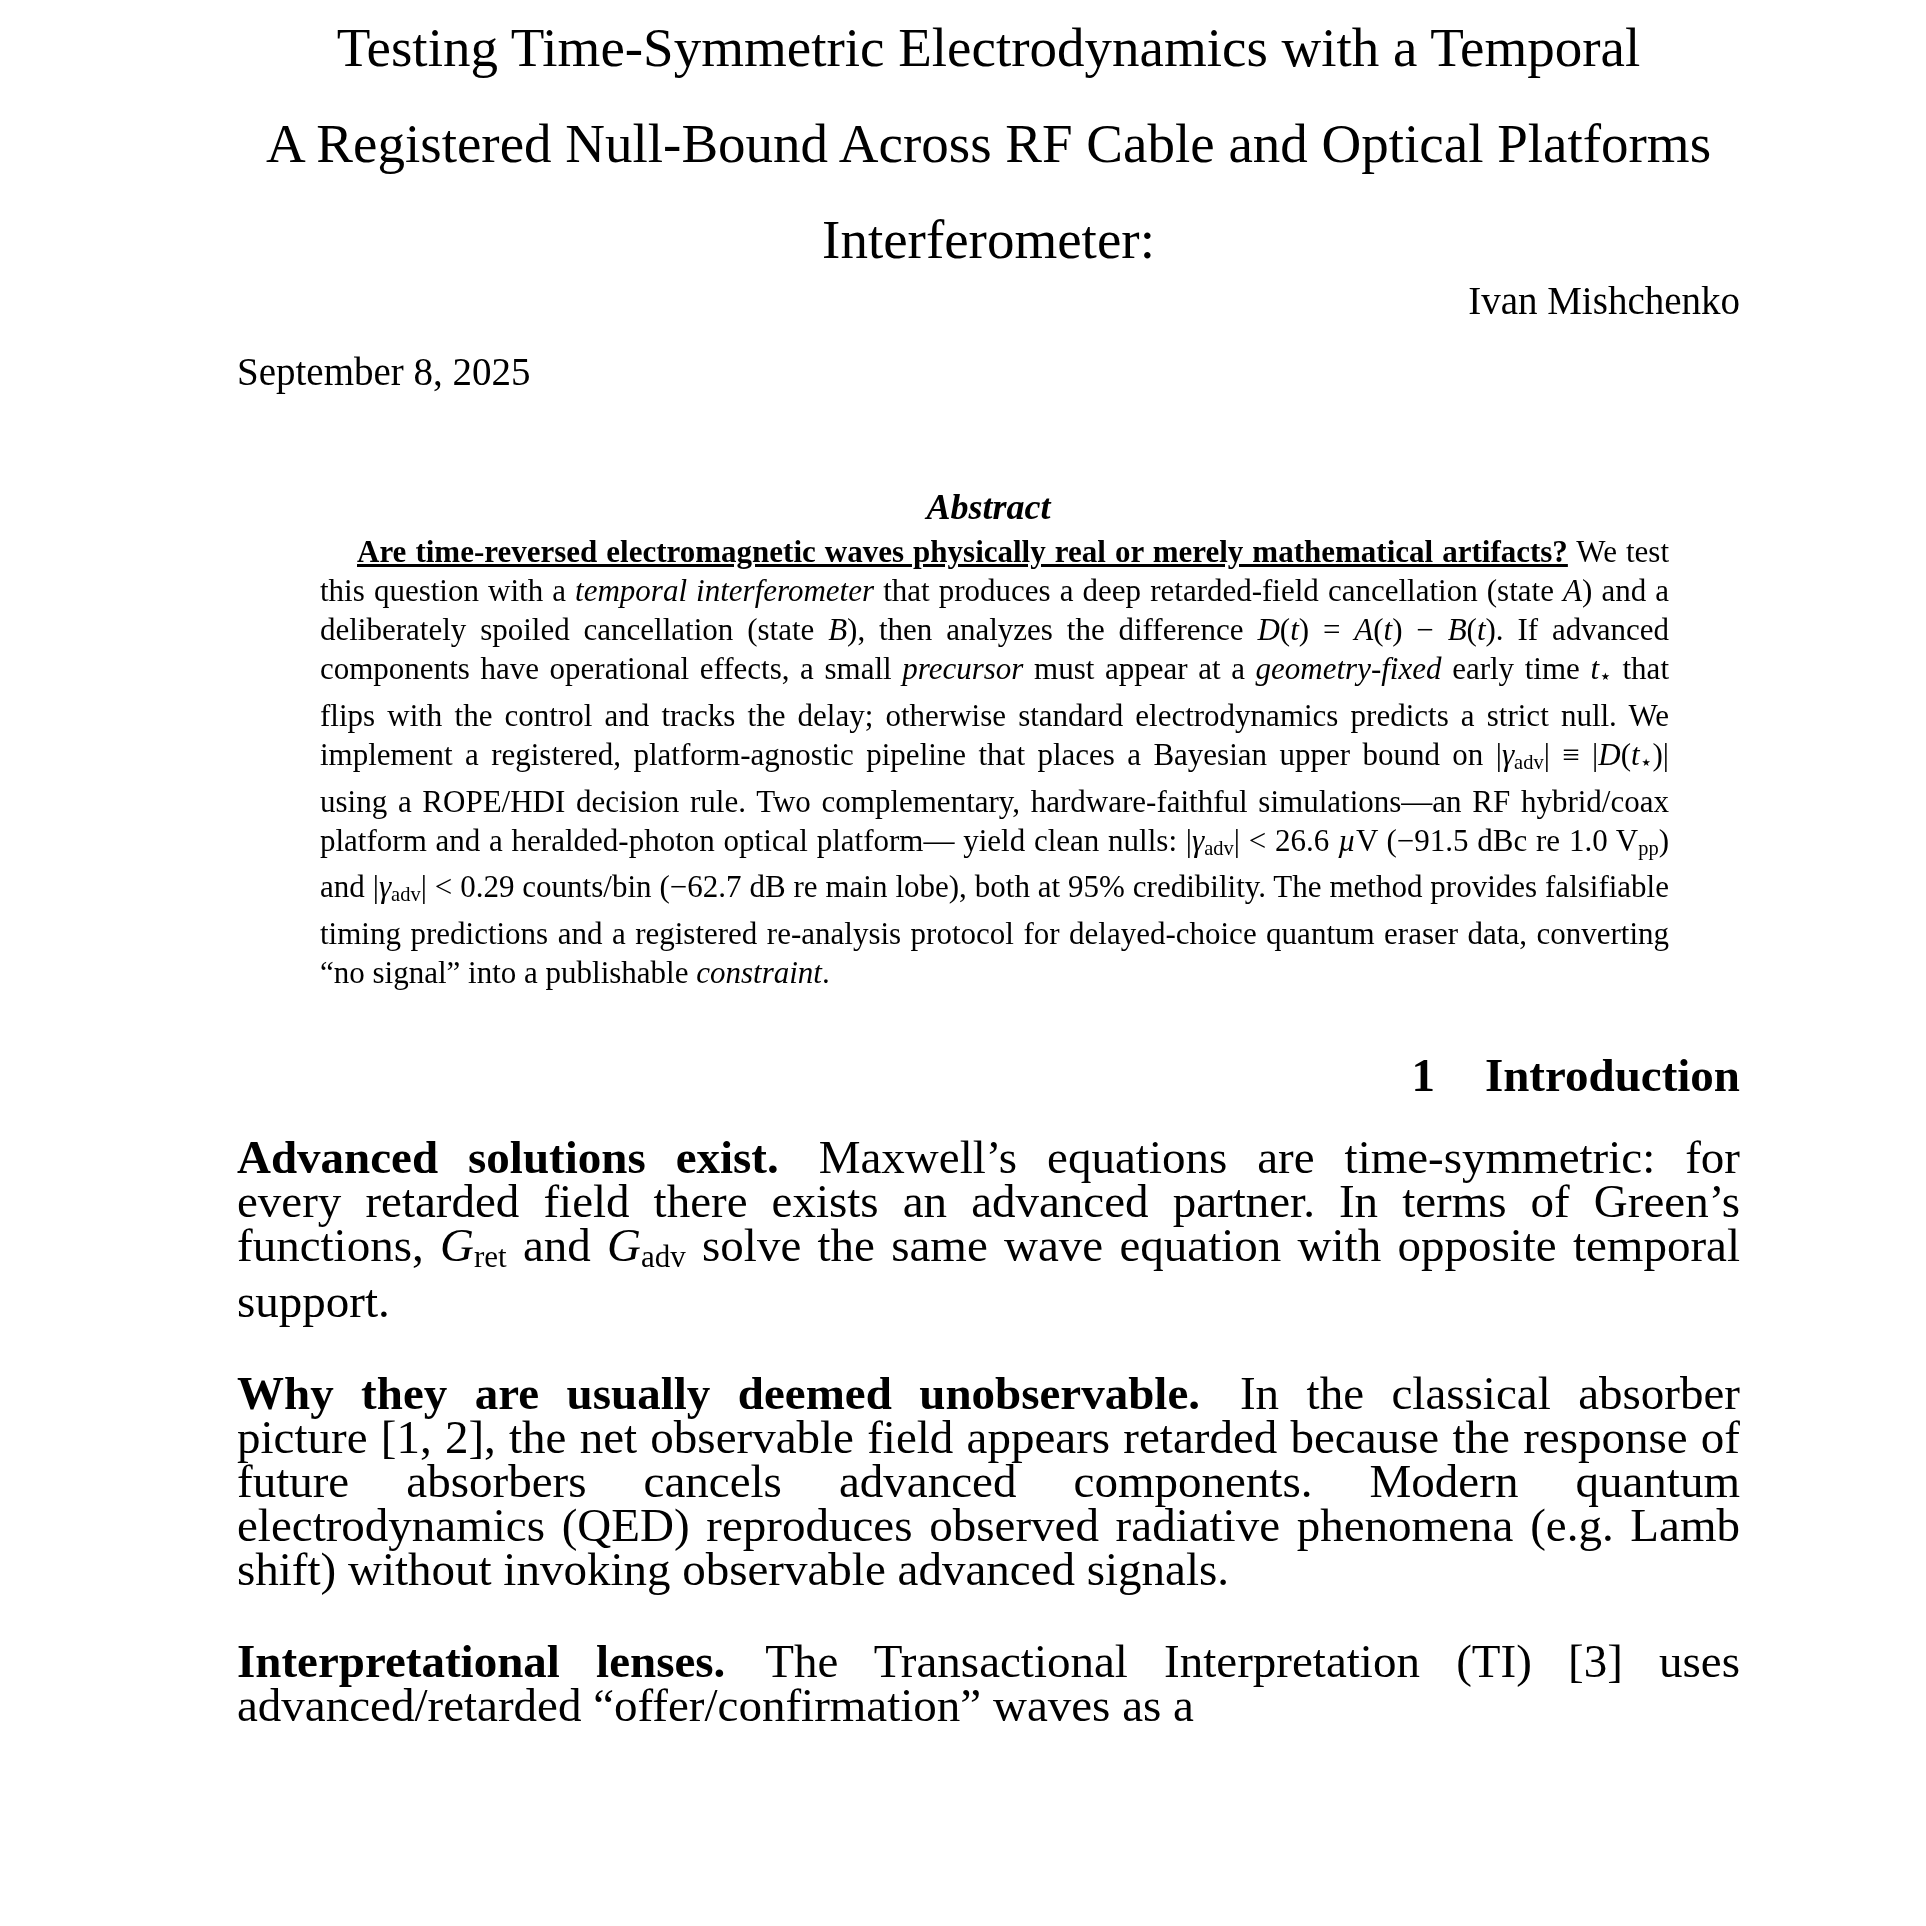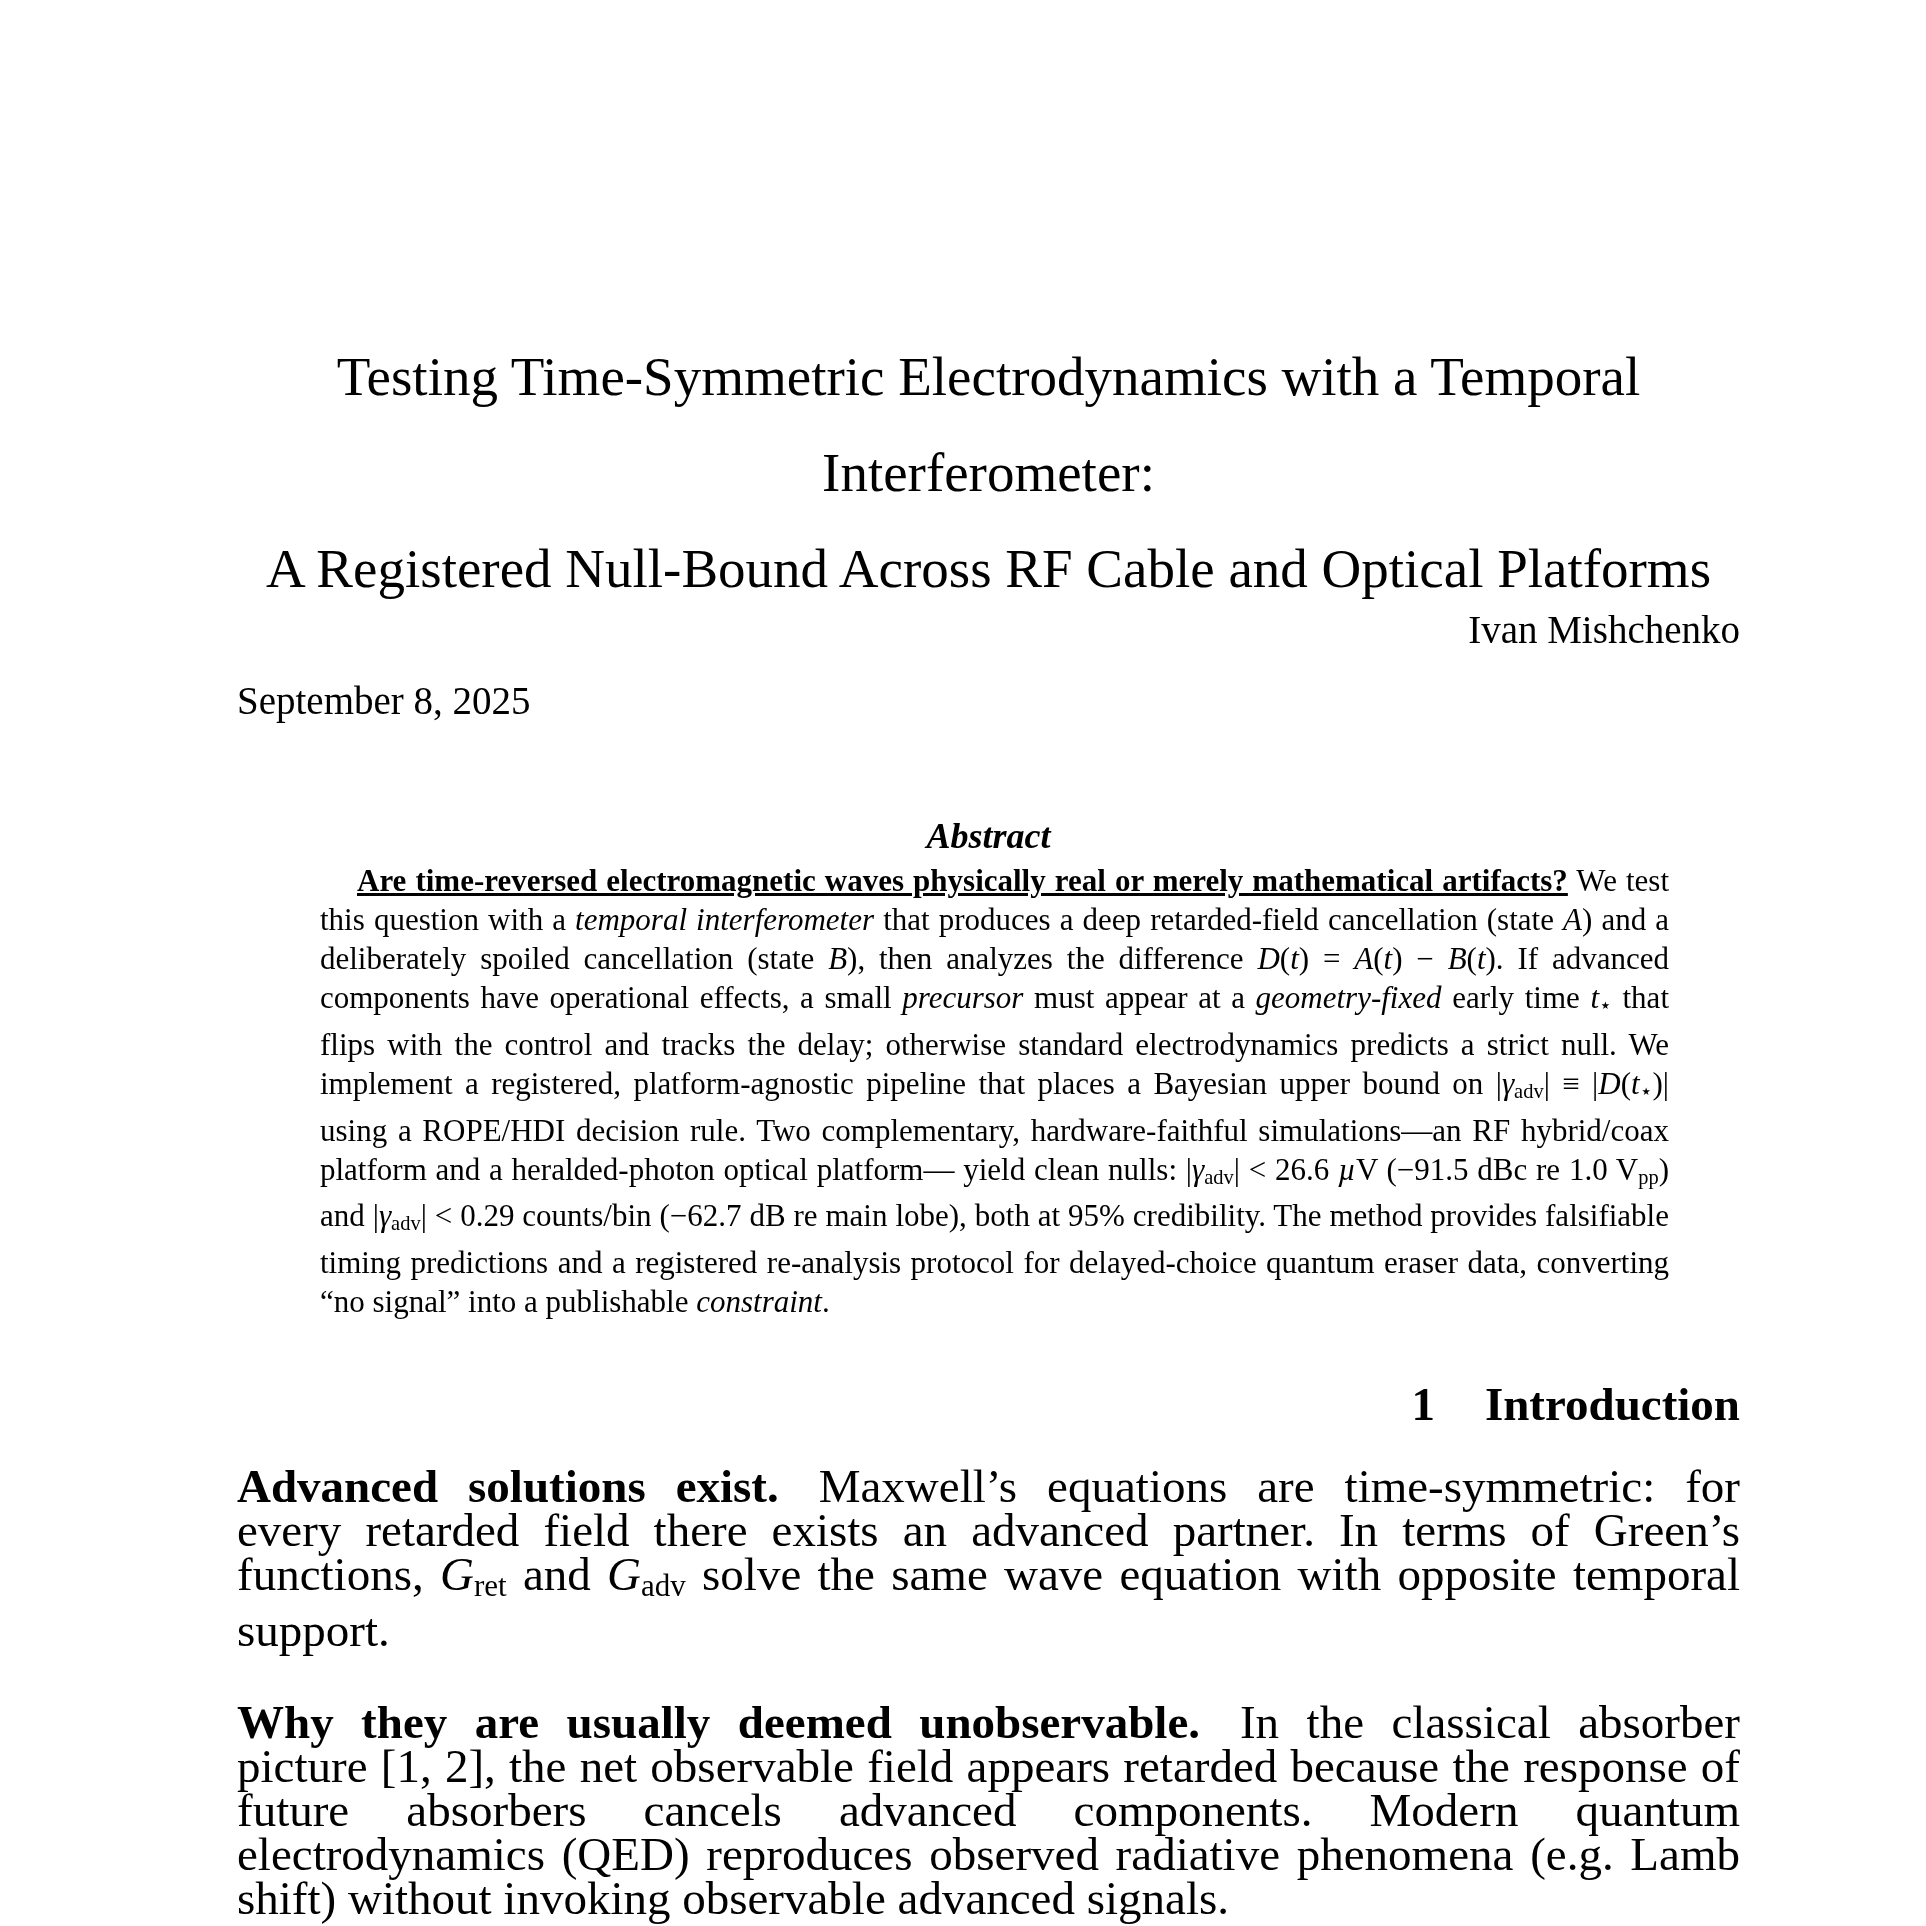--- a/index.html
+++ b/index.html
@@ -12,21 +12,20 @@
   }
   .page {
     position: relative;
     width: 1965px;
     height: 2542px;
     padding: 0 225px 0 237px;
     overflow: hidden;
     background: #ffffff;
   }
   .title {
-    padding-top: 329px;
     font-size: 55px;
     line-height: 96px;
     font-weight: normal;
     text-align: center;
     letter-spacing: 0;
   }
   .title-line { display: block; }
   .author {
     margin-top: -11.6px;
     font-size: 39px;
@@ -76,22 +75,22 @@
   .sg-sub { font-size: 66%; vertical-align: -0.18em; font-style: normal; }
   .sg-lead { font-weight: bold; margin-right: 0.85em; }
 </style>
 </head>
 <body>
 
 <div class="page">
 
   <h1 class="title">
     <span class="title-line">Testing Time-Symmetric Electrodynamics with a Temporal</span>
+    <span class="title-line">A Registered Null-Bound Across RF Cable and Optical Platforms</span>
     <span class="title-line">Interferometer:</span>
-    <span class="title-line">A Registered Null-Bound Across RF Cable and Optical Platforms</span>
   </h1>
 
   <div class="author">Ivan Mishchenko</div>
 
   <div class="date">September 8, 2025</div>
 
   <div class="abs-head">Abstract</div>
 
   <div class="abs-body"><span class="sg-b">Are time-reversed electromagnetic waves physically real or merely mathematical artifacts?</span><span class="sg-r"> We test this question with a </span><span class="sg-i">temporal interferometer</span><span class="sg-r"> that produces a deep retarded-field cancellation (state </span><span class="sg-i">A</span><span class="sg-r">) and a deliberately spoiled cancellation (state </span><span class="sg-i">B</span><span class="sg-r">), then analyzes the difference </span><span class="sg-i">D</span><span class="sg-r">(</span><span class="sg-i">t</span><span class="sg-r">) = </span><span class="sg-i">A</span><span class="sg-r">(</span><span class="sg-i">t</span><span class="sg-r">) − </span><span class="sg-i">B</span><span class="sg-r">(</span><span class="sg-i">t</span><span class="sg-r">). If advanced components have operational effects, a small </span><span class="sg-i">precursor</span><span class="sg-r"> must appear at a </span><span class="sg-i">geometry-fixed</span><span class="sg-r"> early time </span><span class="sg-i">t</span><span class="sg-sub">⋆</span><span class="sg-r"> that flips with the control and tracks the delay; otherwise standard electrodynamics predicts a strict null. We implement a registered, platform-agnostic pipeline that places a Bayesian upper bound on |</span><span class="sg-i">γ</span><span class="sg-sub">adv</span><span class="sg-r">| ≡ |</span><span class="sg-i">D</span><span class="sg-r">(</span><span class="sg-i">t</span><span class="sg-sub">⋆</span><span class="sg-r">)| using a ROPE/HDI decision rule. Two complementary, hardware-faithful simulations—an RF hybrid/coax platform and a heralded-photon optical platform— yield clean nulls: |</span><span class="sg-i">γ</span><span class="sg-sub">adv</span><span class="sg-r">| &lt; 26.6 </span><span class="sg-i">µ</span><span class="sg-r">V (−91.5 dBc re 1.0 V</span><span class="sg-sub">pp</span><span class="sg-r">) and |</span><span class="sg-i">γ</span><span class="sg-sub">adv</span><span class="sg-r">| &lt; 0.29 counts/bin (−62.7 dB re main lobe), both at 95% credibility. The method provides falsifiable timing predictions and a registered re-analysis protocol for delayed-choice quantum eraser data, converting “no signal” into a publishable </span><span class="sg-i">constraint</span><span class="sg-r">.</span></div>
 

